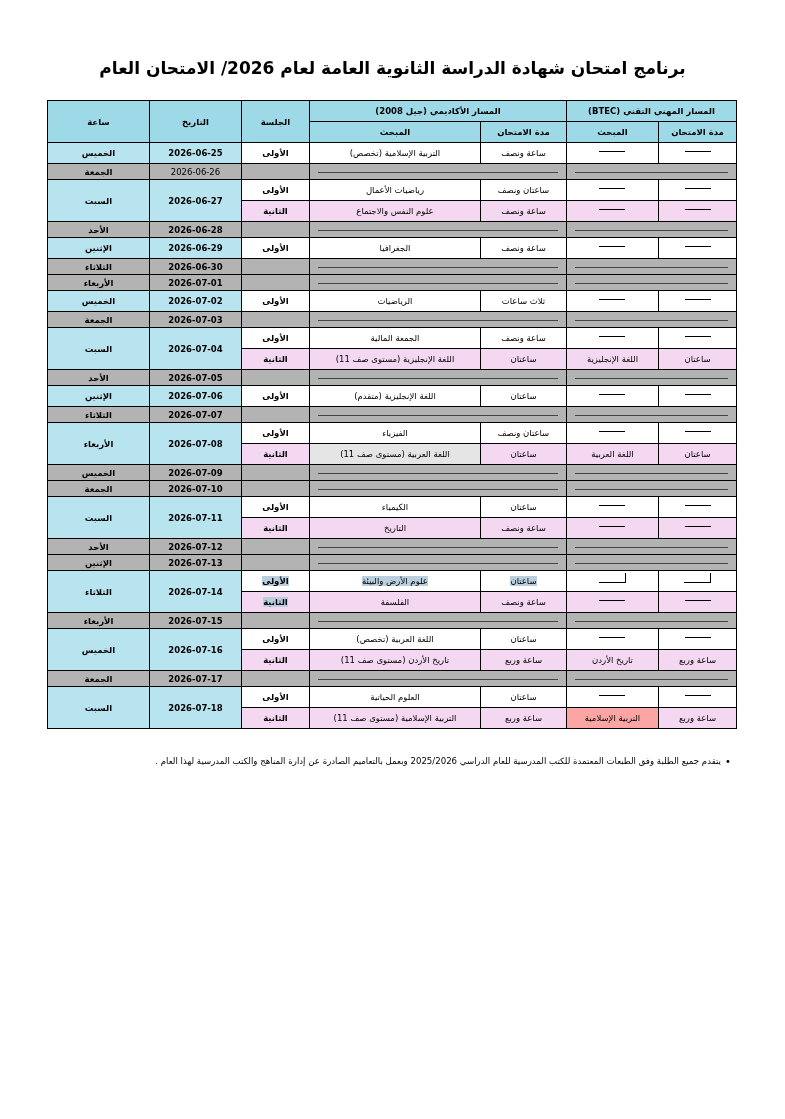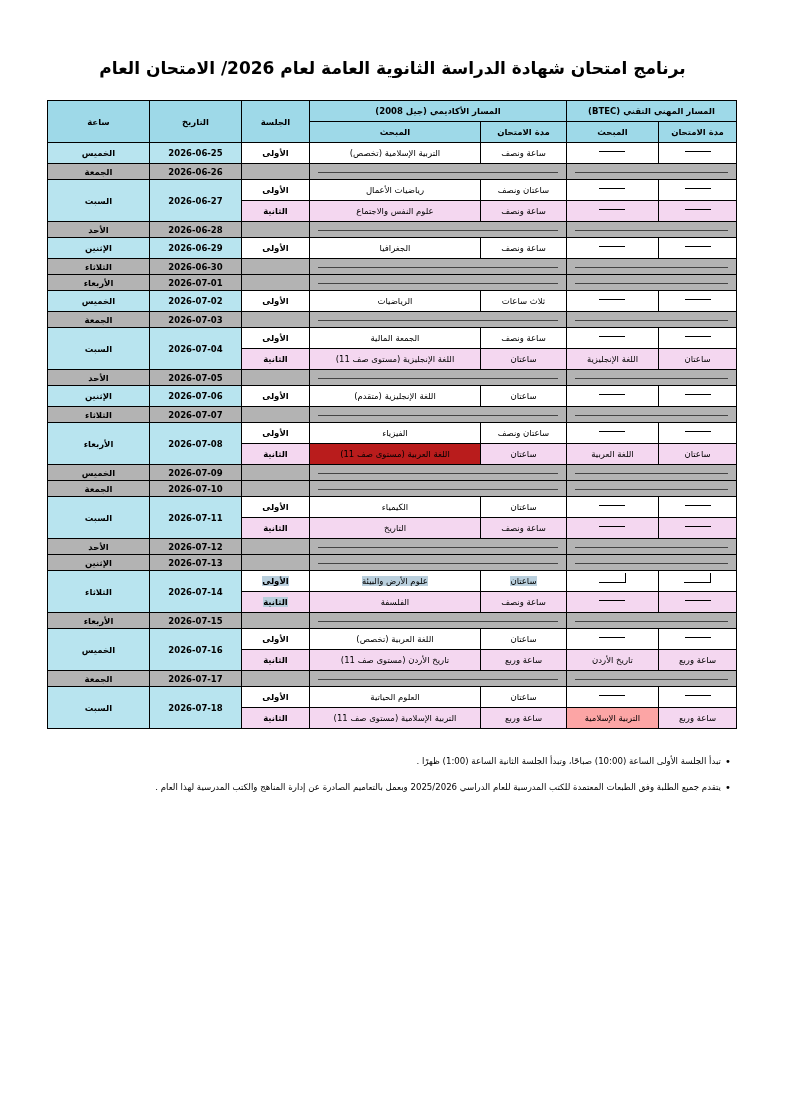--- a/index.html
+++ b/index.html
@@ -177,21 +177,21 @@
           <td class="body" style="background: rgb(255, 255, 255);">ساعة ونصف</td>
           <td class="body" style="background: rgb(255, 255, 255);">التربية الإسلامية (تخصص)</td>
           <td class="body" style="background: rgb(255, 255, 255); font-weight: bold;">الأولى</td>
           <td class="datecell" rowspan="1">2026-06-25</td>
           <td class="daycell" rowspan="1">الخميس</td>
         </tr>
         <tr class="holiday">
           <td colspan="2" class="empty-hline"></td>
           <td colspan="2" class="empty-hline"></td>
           <td></td>
-          <td style="font-weight: bold; margin-top: 20px;">2026-06-26</td>
+          <td style="font-weight: normal; margin-top: 20px;">2026-06-26</td>
           <td style="font-weight: bold;">الجمعة</td>
         </tr>
         <tr class="session-1">
           <td class="body " style="background: rgb(255, 255, 255);"><span class="dash-long"></span></td>
           <td class="body " style="background: rgb(255, 255, 255);"><span class="dash-long"></span></td>
           <td class="body" style="background: rgb(255, 255, 255);">ساعتان ونصف</td>
           <td class="body" style="background: rgb(255, 255, 255);">رياضيات الأعمال</td>
           <td class="body" style="background: rgb(255, 255, 255); font-weight: bold;">الأولى</td>
           <td class="datecell" rowspan="2">2026-06-27</td>
           <td class="daycell" rowspan="2">السبت</td>
@@ -294,21 +294,21 @@
           <td class="body" style="background: rgb(255, 255, 255);">ساعتان ونصف</td>
           <td class="body" style="background: rgb(255, 255, 255);">الفيزياء</td>
           <td class="body" style="background: rgb(255, 255, 255); font-weight: bold;">الأولى</td>
           <td class="datecell" rowspan="2">2026-07-08</td>
           <td class="daycell" rowspan="2">الأربعاء</td>
         </tr>
         <tr class="session-2">
           <td class="body " style="background: rgb(244, 215, 240);">ساعتان</td>
           <td class="body " style="background: rgb(244, 215, 240);">اللغة العربية</td>
           <td class="body" style="background: rgb(244, 215, 240);">ساعتان</td>
-          <td class="body" style="background: #b91c1c;">اللغة العربية (مستوى صف 11)</td>
+          <td class="body" style="background: #e5e5e5;">اللغة العربية (مستوى صف 11)</td>
           <td class="body" style="background: rgb(244, 215, 240); font-weight: bold;">الثانية</td>
         </tr>
         <tr class="holiday">
           <td colspan="2" class="empty-hline"></td>
           <td colspan="2" class="empty-hline"></td>
           <td></td>
           <td style="font-weight: bold;">2026-07-09</td>
           <td style="font-weight: bold;">الخميس</td>
         </tr>
         <tr class="holiday">
@@ -407,17 +407,16 @@
           <td class="body " style="background: rgb(244, 215, 240);">ساعة وربع</td>
           <td class="body " style="background: #fca5a5;">التربية الإسلامية</td>
           <td class="body" style="background: rgb(244, 215, 240);">ساعة وربع</td>
           <td class="body" style="background: rgb(244, 215, 240);">التربية الإسلامية (مستوى صف 11)</td>
           <td class="body" style="background: rgb(244, 215, 240); font-weight: bold;">الثانية</td>
         </tr>
       </tbody>
   </table>
 
   <div class="notes">
-    <div class="note">تبدأ الجلسة الأولى الساعة (10:00) صباحًا، وتبدأ الجلسة الثانية الساعة (1:00) ظهرًا .</div>
     <div class="note">يتقدم جميع الطلبة وفق الطبعات المعتمدة للكتب المدرسية للعام الدراسي 2025/2026 وبعمل بالتعاميم الصادرة عن إدارة المناهج والكتب المدرسية لهذا العام .</div>
   </div>
 
 </div>
 
 </body></html>

